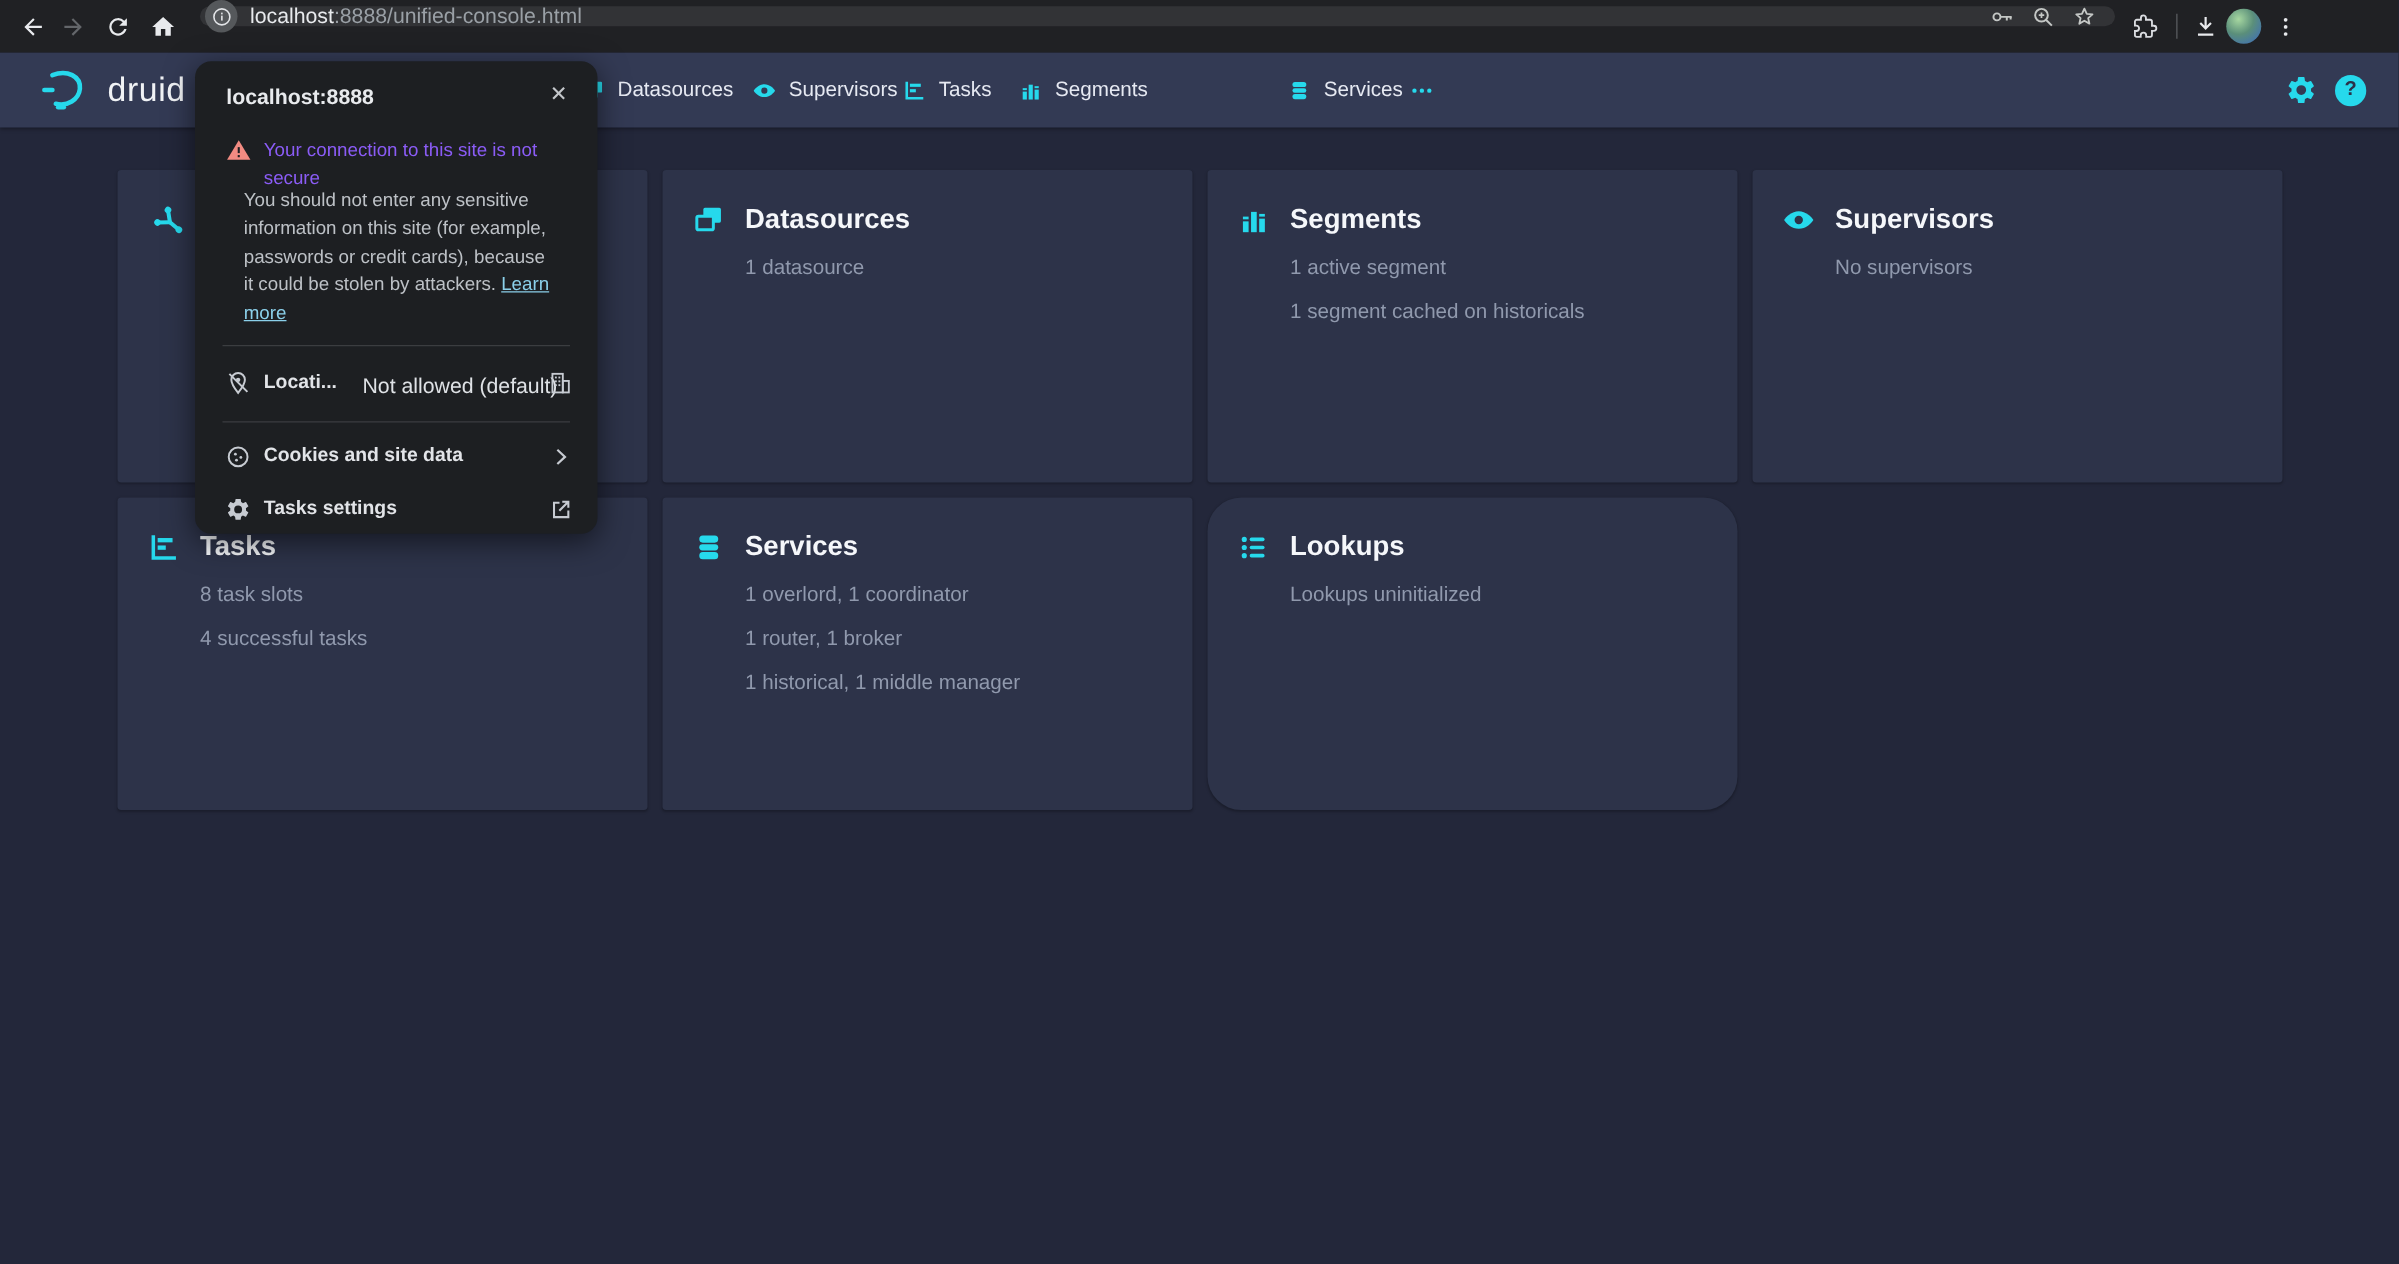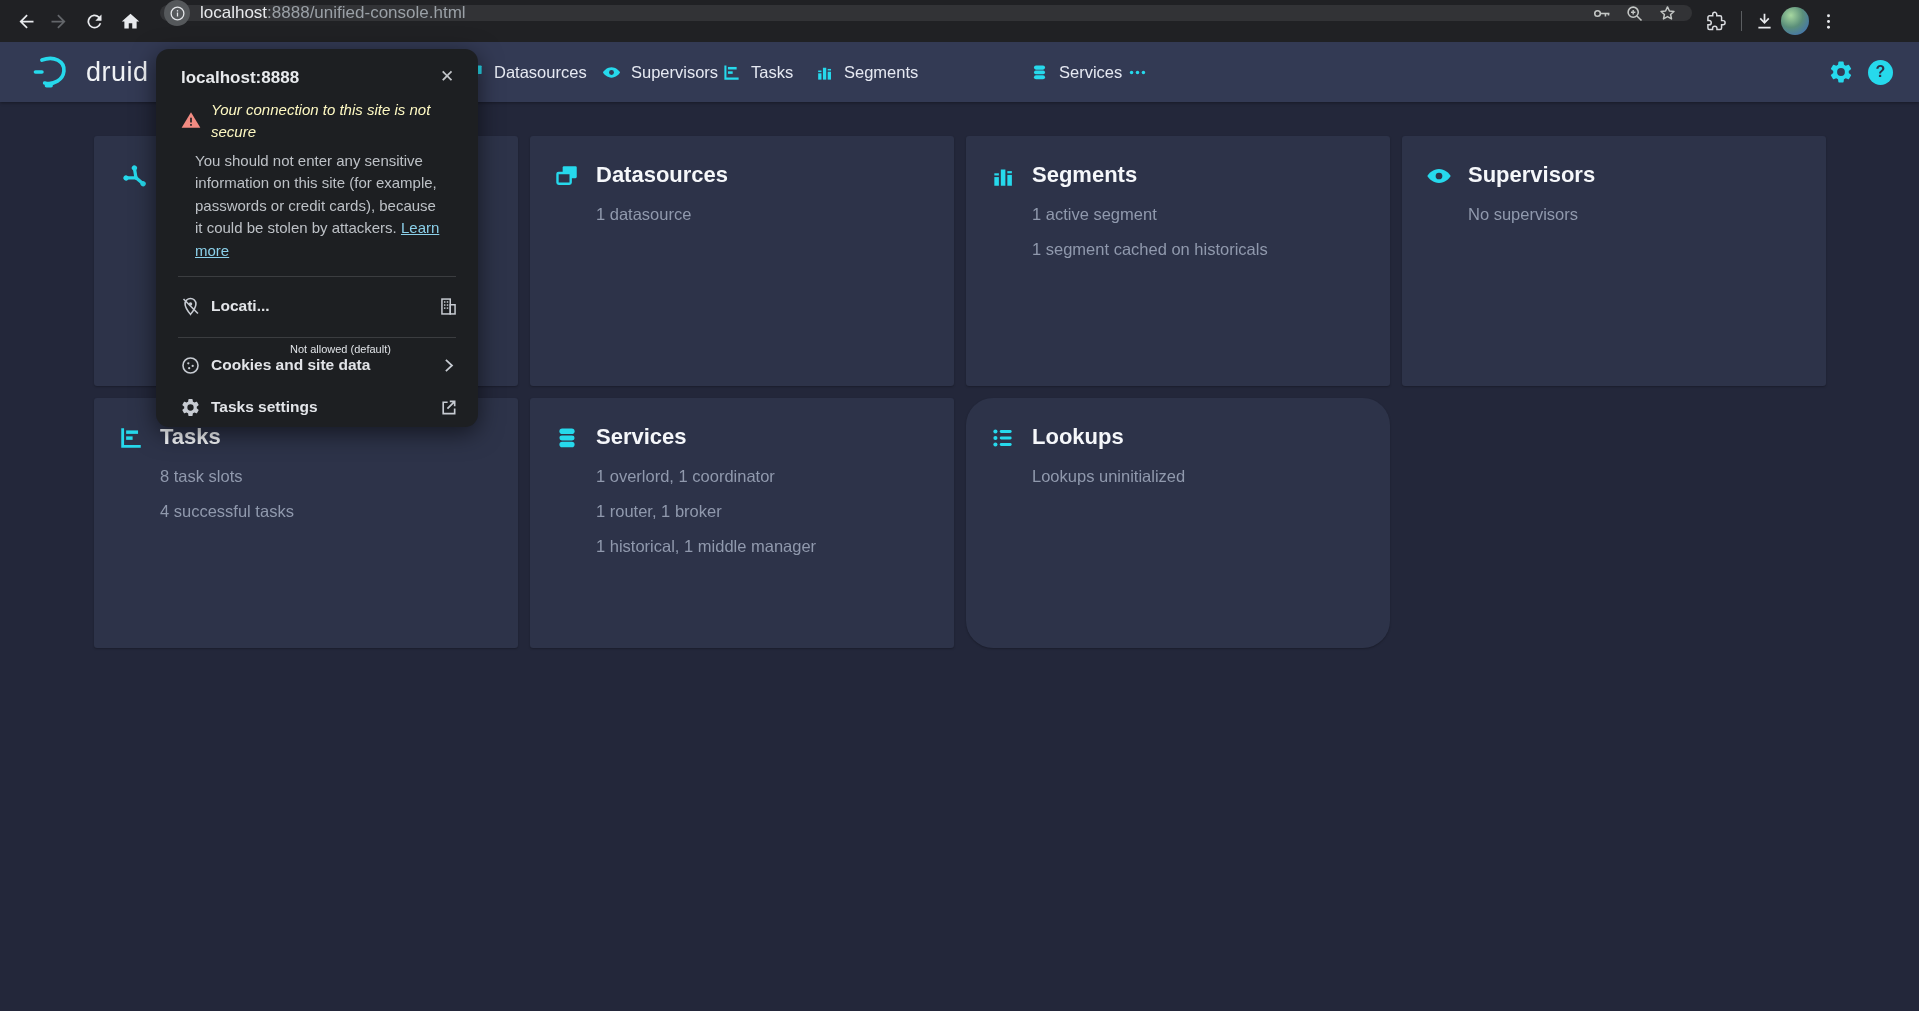--- a/index.html
+++ b/index.html
@@ -36,28 +36,28 @@
   .card-icon svg{width:26px;height:26px;}
   .card-body{padding:26px 24px 0 66px;}
   .card-title{font-size:22px;font-weight:600;color:#f5f7fa;margin:0 0 16px 0;line-height:26px;}
   .card-line{font-size:16.5px;color:#9099ad;line-height:21px;margin-bottom:14px;}
 
   
   .popup{position:absolute;left:156px;top:49px;width:322px;height:378px;background:#1d1f22;border-radius:13px;z-index:50;box-shadow:0 6px 24px rgba(0,0,0,.55);}
   .popup-title{position:absolute;left:25px;top:19px;font-size:17px;font-weight:700;color:#e8eaed;}
   .popup-close{position:absolute;right:18px;top:14px;width:26px;height:26px;display:flex;align-items:center;justify-content:center;color:#c3c6ca;font-size:17px;cursor:pointer;}
   .warn-icon{position:absolute;left:24px;top:60px;width:22px;height:22px;}
-  .warn-title{position:absolute;left:55px;top:50px;width:248px;font-size:15px;line-height:22px;color:#fef9c3;font-style:italic;}
+  .warn-title{position:absolute;left:55px;top:61px;width:248px;font-size:15px;line-height:22px;color:#8b5cf6;}
   .warn-body{position:absolute;left:39px;top:101px;width:248px;font-size:15px;line-height:22.4px;color:#bdc1c6;}
   .learn-more{color:#8bd0ea;text-decoration:underline;cursor:pointer;}
   .pdiv{position:absolute;left:22px;right:22px;height:1px;background:#3b3d40;}
   .prow{position:absolute;left:0;width:322px;height:38px;cursor:pointer;}
   .prow-icon{position:absolute;left:24px;top:8px;width:21px;height:21px;}
   .prow-label{position:absolute;left:55px;top:9px;font-size:15.5px;font-weight:600;color:#e2e4e8;white-space:nowrap;text-align:center;}
-  .prow-value{position:absolute;left:134px;top:11px;font-size:11px;color:#dfe2e6;white-space:nowrap;margin-top:44px;}
+  .prow-value{position:absolute;left:134px;top:11px;font-size:17px;color:#dfe2e6;white-space:nowrap;}
   .prow-trail{position:absolute;right:19px;top:8px;width:21px;height:21px;}
 
   
   .statusbar{position:absolute;left:0;bottom:0;height:24px;background:#1c1d1f;border-top:1px solid #46484b;border-right:1px solid #46484b;border-top-right-radius:3px;z-index:60;display:flex;align-items:center;padding:0 10px 0 9px;}
   .statusbar span{font-size:15px;color:#e6e6e6;white-space:nowrap;}
 
   .cy{fill:#26d9ec;}
   .help-badge{width:25px;height:25px;border-radius:50%;background:#26d9ec;color:#2b3148;font-weight:700;font-size:16px;display:flex;align-items:center;justify-content:center;}
 </style>
 </head>

